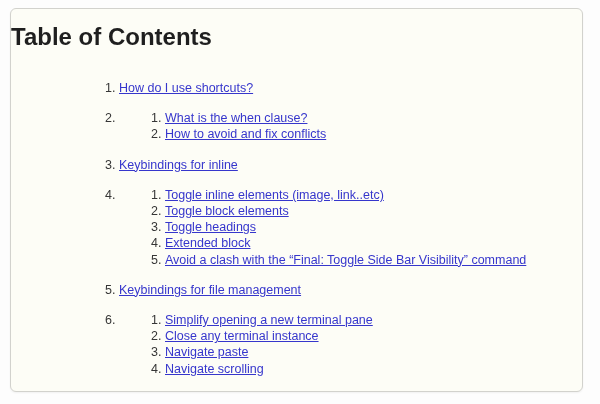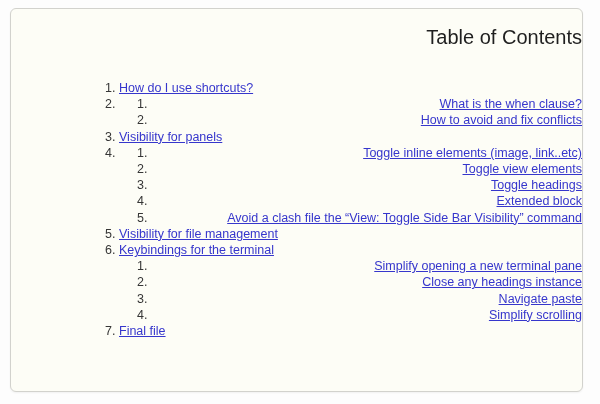--- a/index.html
+++ b/index.html
@@ -24,39 +24,38 @@
     height: 384px;
     box-sizing: border-box;
     background: var(--card-bg, #fdfdf6);
     border: 1px solid var(--card-border, #d2d2cd);
     border-radius: 6px;
     box-shadow: 0 1px 2px rgba(0,0,0,0.05);
     overflow: hidden;
   }
   .title {
     margin: 15px 0 0 0;
-    text-align: right;
-    font-size: 20px;
+    text-align: left;
+    font-size: 24px;
     line-height: 26px;
-    font-weight: 400;
+    font-weight: 700;
     color: var(--title-color, #1f1f1f);
   }
   ol.toc {
     margin: 30px 0 0 0;
     padding: 0 0 0 108px;
     font-size: 12.5px;
     line-height: 16.2px;
     color: var(--text-color, #363636);
     list-style: decimal;
   }
   ol.toc ol {
-    margin: 0;
+    margin: 14px;
     padding: 0 0 0 32px;
     list-style: decimal;
-    text-align: right;
   }
   ol.toc li {
     margin: 0;
     padding: 0;
   }
   ol.toc a {
     color: var(--link-color, #3636cc);
   }
 </style>
 </head>
@@ -64,31 +63,31 @@
 
 <div class="page">
   <div class="card">
     <h1 class="title">Table of Contents</h1>
     <ol class="toc">
         <li><a href="#">How do I use shortcuts?</a></li>
         <li><ol>
             <li><a href="#">What is the when clause?</a></li>
             <li><a href="#">How to avoid and fix conflicts</a></li>
           </ol></li>
-        <li><a href="#">Visibility for panels</a></li>
+        <li><a href="#">Keybindings for inline</a></li>
         <li><ol>
             <li><a href="#">Toggle inline elements (image, link..etc)</a></li>
-            <li><a href="#">Toggle view elements</a></li>
+            <li><a href="#">Toggle block elements</a></li>
             <li><a href="#">Toggle headings</a></li>
             <li><a href="#">Extended block</a></li>
-            <li><a href="#">Avoid a clash file the “View: Toggle Side Bar Visibility” command</a></li>
+            <li><a href="#">Avoid a clash with the “Final: Toggle Side Bar Visibility” command</a></li>
           </ol></li>
-        <li><a href="#">Visibility for file management</a></li>
-        <li><a href="#">Keybindings for the terminal</a><ol>
+        <li><a href="#">Keybindings for file management</a></li>
+        <li><ol>
             <li><a href="#">Simplify opening a new terminal pane</a></li>
-            <li><a href="#">Close any headings instance</a></li>
+            <li><a href="#">Close any terminal instance</a></li>
             <li><a href="#">Navigate paste</a></li>
-            <li><a href="#">Simplify scrolling</a></li>
+            <li><a href="#">Navigate scrolling</a></li>
           </ol></li>
         <li><a href="#">Final file</a></li>
       </ol>
   </div>
 </div>
 
 </body></html>

